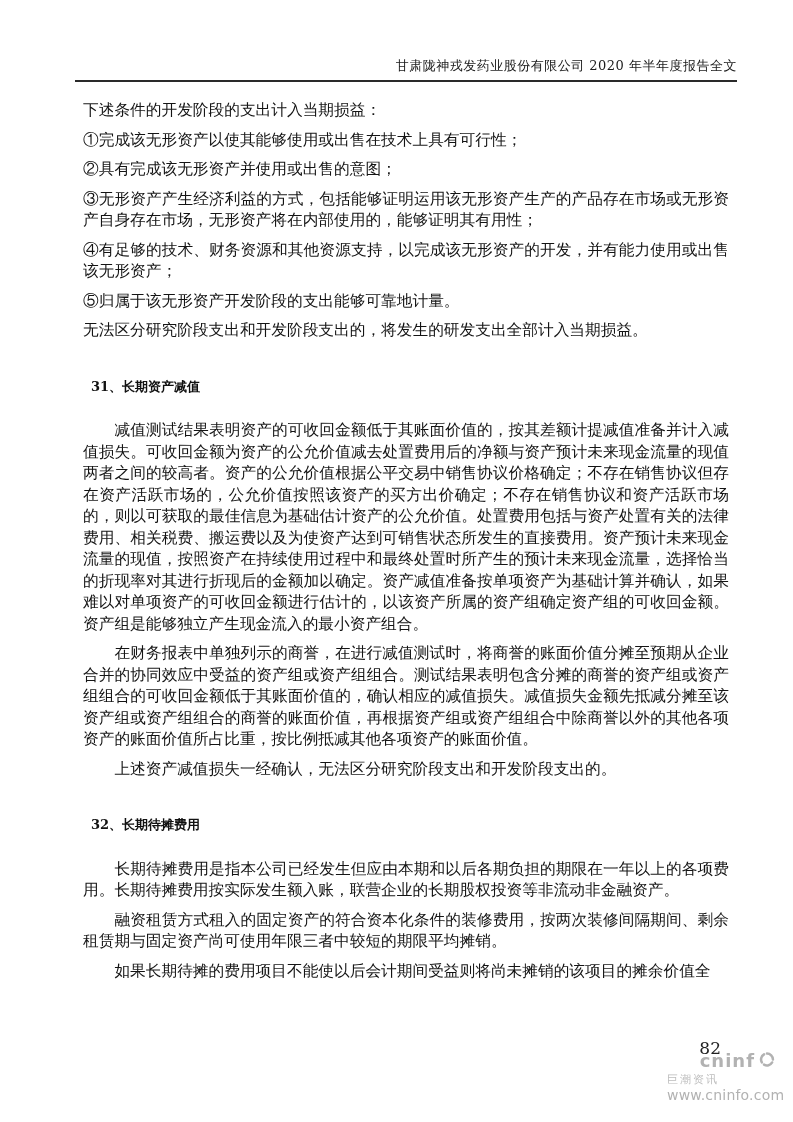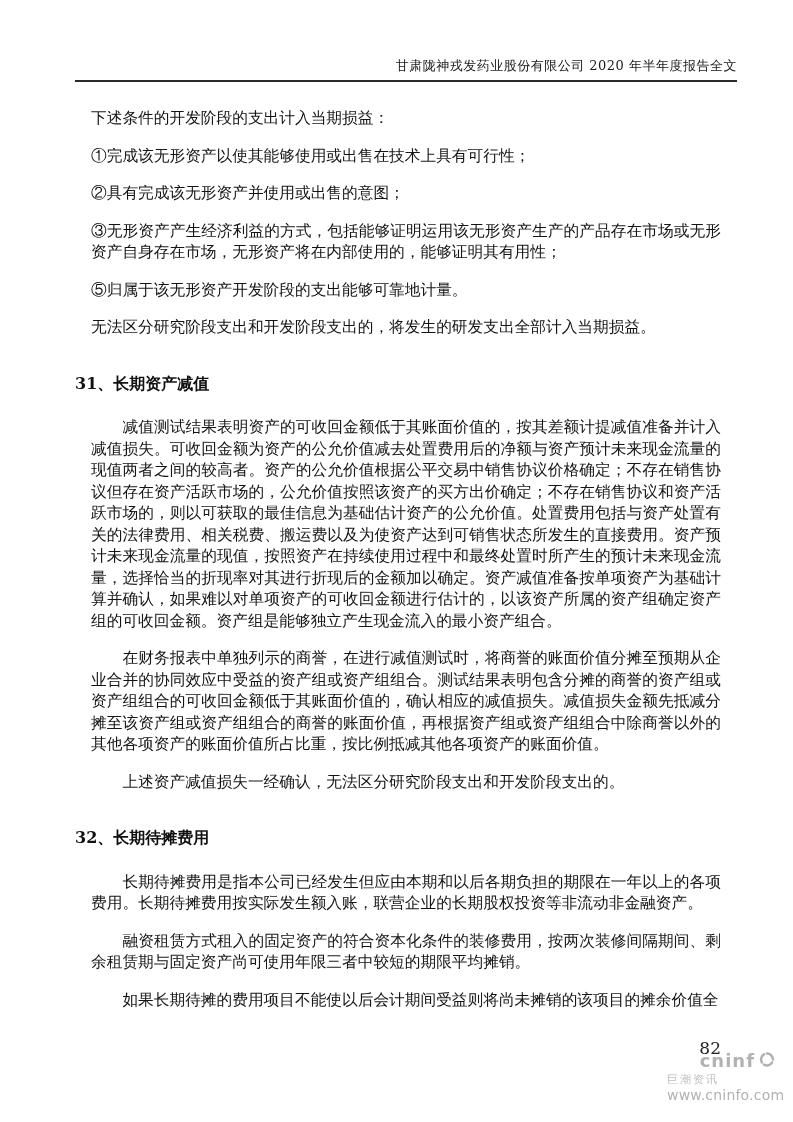--- a/index.html
+++ b/index.html
@@ -36,30 +36,30 @@
     position: absolute;
     top: 91px;
     left: 75px;
     width: 662px;
     font-size: 15.7px;
     line-height: 21.5px;
     text-align: justify;
     text-justify: inter-ideograph;
   }
   .content p {
-    margin: 16px;
+    margin: 8px;
     word-break: break-all;
   }
   .para-indent {
     text-indent: 2em;
   }
   .sec-heading {
-    font-size: 16px;
+    font-size: 13px;
     font-weight: bold;
-    margin: 35px 0 22px 0;
+    margin: 35px 0 22px 16px;
     text-align: left;
     color: #111;
   }
   
   .page-number {
     position: absolute;
     top: 1038px;
     right: 62px;
     font-size: 17px;
     color: #222;
@@ -106,20 +106,21 @@
 
   <div class="header">
     <div class="header-title">甘肃陇神戎发药业股份有限公司 2020 年半年度报告全文</div>
   </div>
 
   <div class="content">
     <p>下述条件的开发阶段的支出计入当期损益：</p>
     <p>①完成该无形资产以使其能够使用或出售在技术上具有可行性；</p>
     <p>②具有完成该无形资产并使用或出售的意图；</p>
     <p>③无形资产产生经济利益的方式，包括能够证明运用该无形资产生产的产品存在市场或无形资产自身存在市场，无形资产将在内部使用的，能够证明其有用性；</p>
+    <p>④有足够的技术、财务资源和其他资源支持，以完成该无形资产的开发，并有能力使用或出售该无形资产；</p>
     <p>⑤归属于该无形资产开发阶段的支出能够可靠地计量。</p>
     <p>无法区分研究阶段支出和开发阶段支出的，将发生的研发支出全部计入当期损益。</p>
 
     <div class="sec-heading">31、长期资产减值</div>
     <p class="para-indent">减值测试结果表明资产的可收回金额低于其账面价值的，按其差额计提减值准备并计入减值损失。可收回金额为资产的公允价值减去处置费用后的净额与资产预计未来现金流量的现值两者之间的较高者。资产的公允价值根据公平交易中销售协议价格确定；不存在销售协议但存在资产活跃市场的，公允价值按照该资产的买方出价确定；不存在销售协议和资产活跃市场的，则以可获取的最佳信息为基础估计资产的公允价值。处置费用包括与资产处置有关的法律费用、相关税费、搬运费以及为使资产达到可销售状态所发生的直接费用。资产预计未来现金流量的现值，按照资产在持续使用过程中和最终处置时所产生的预计未来现金流量，选择恰当的折现率对其进行折现后的金额加以确定。资产减值准备按单项资产为基础计算并确认，如果难以对单项资产的可收回金额进行估计的，以该资产所属的资产组确定资产组的可收回金额。资产组是能够独立产生现金流入的最小资产组合。</p>
     <p class="para-indent">在财务报表中单独列示的商誉，在进行减值测试时，将商誉的账面价值分摊至预期从企业合并的协同效应中受益的资产组或资产组组合。测试结果表明包含分摊的商誉的资产组或资产组组合的可收回金额低于其账面价值的，确认相应的减值损失。减值损失金额先抵减分摊至该资产组或资产组组合的商誉的账面价值，再根据资产组或资产组组合中除商誉以外的其他各项资产的账面价值所占比重，按比例抵减其他各项资产的账面价值。</p>
     <p class="para-indent">上述资产减值损失一经确认，无法区分研究阶段支出和开发阶段支出的。</p>
 
     <div class="sec-heading">32、长期待摊费用</div>
     <p class="para-indent">长期待摊费用是指本公司已经发生但应由本期和以后各期负担的期限在一年以上的各项费用。长期待摊费用按实际发生额入账，联营企业的长期股权投资等非流动非金融资产。</p>

